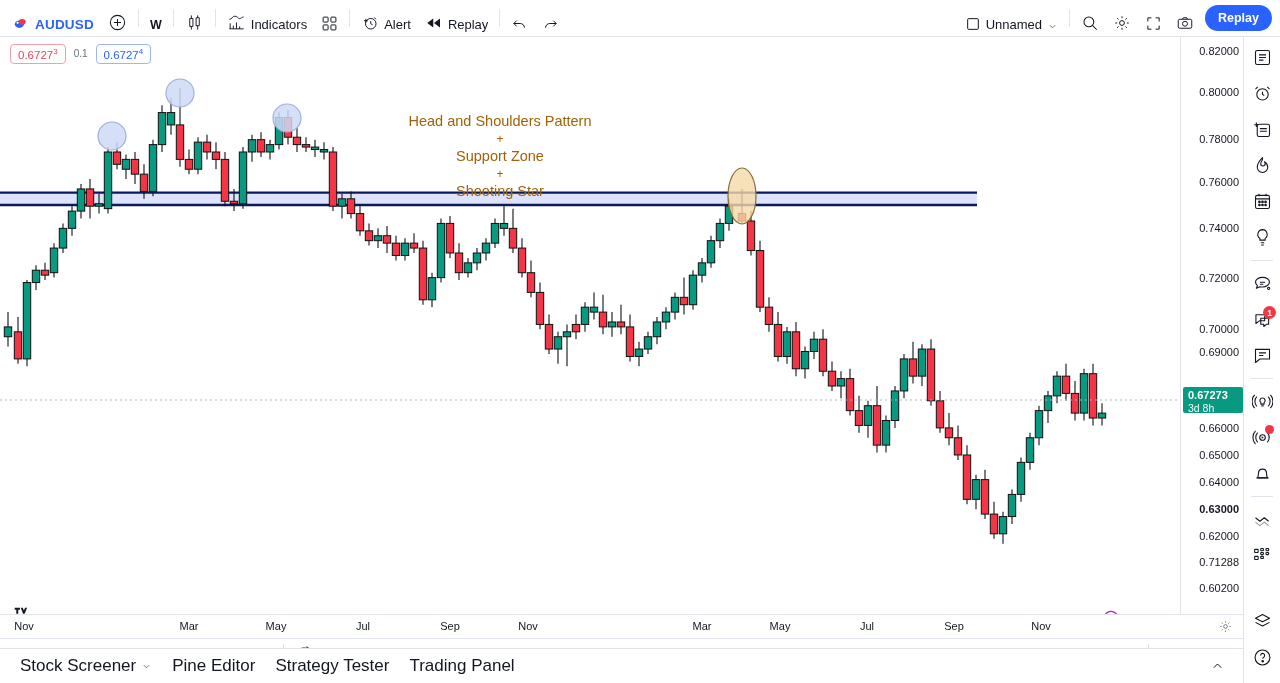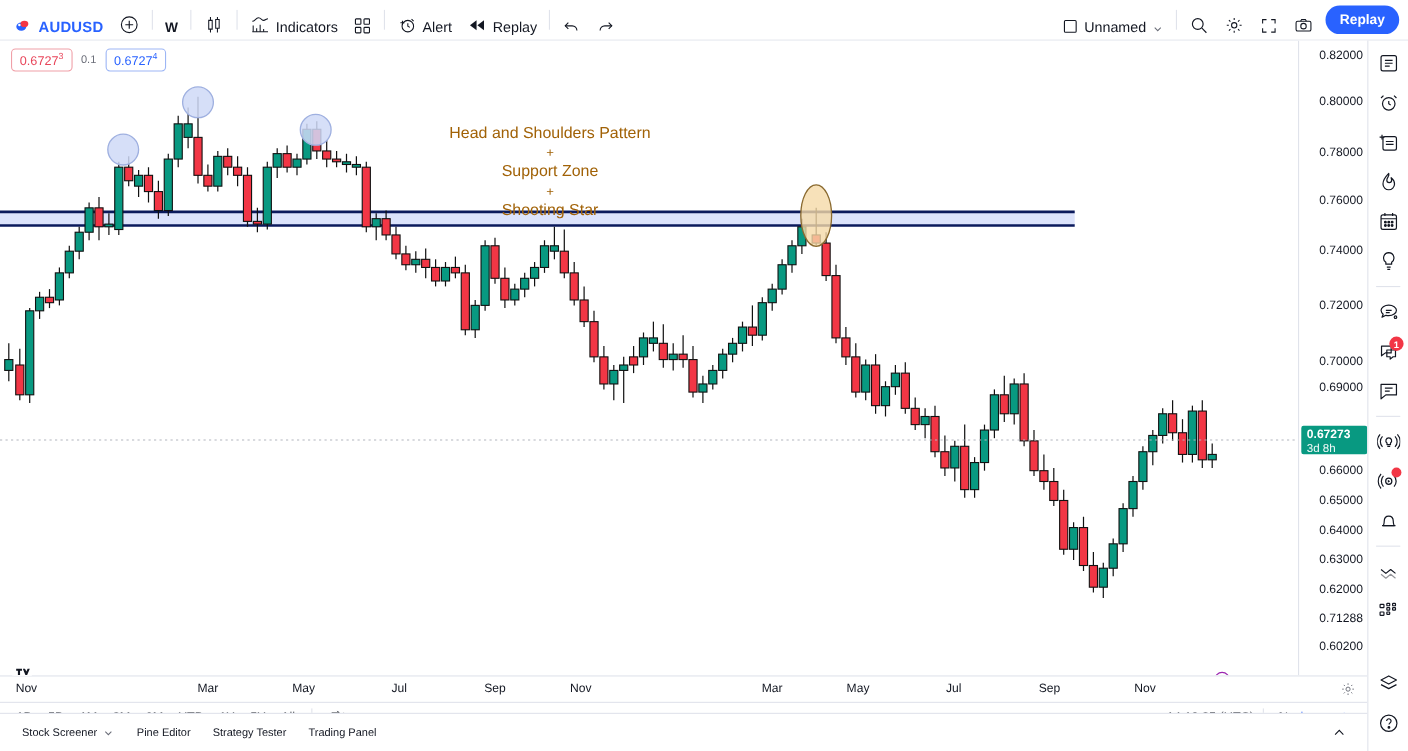--- a/index.html
+++ b/index.html
@@ -110,21 +110,21 @@
   .tf-link { font-size: 11.5px; color: #2962ff; padding: 2px 5px; cursor: pointer; }
   .tf-pct { font-size: 11.5px; color: #131722; padding: 2px 5px; cursor: pointer; }
 
   
   .statusbar {
     position: absolute; top: 648px; left: 0; width: 1280px; height: 35px;
     display: flex; align-items: center; border-top: 1px solid #e0e3eb;
     padding: 0 10px; background: #fff;
   }
   .sb-item {
-    font-size: 10px; color: #131722; padding: 4px 10px;
+    font-size: 17px; color: #131722; padding: 4px 10px;
     display: flex; align-items: center; gap: 5px; cursor: pointer; border-radius: 4px;
   }
   .sb-spacer { flex: 1; }
 
   
   .rightbar {
     position: absolute; top: 37px; right: 0; width: 37px; height: 646px;
     border-left: 1px solid #e0e3eb; background: #fff;
     display: flex; flex-direction: column; align-items: center; padding-top: 4px;
   }
@@ -604,21 +604,21 @@
       <div class="pa-label" style="top: 102px;">0.78000</div>
       <div class="pa-label" style="top: 145px;">0.76000</div>
       <div class="pa-label" style="top: 191px;">0.74000</div>
       <div class="pa-label" style="top: 241px;">0.72000</div>
       <div class="pa-label" style="top: 292px; text-align: right;">0.70000</div>
       <div class="pa-label" style="top: 315px;">0.69000</div>
       <div class="pa-label" style="top: 355px;">0.68000</div>
       <div class="pa-label" style="top: 391px;">0.66000</div>
       <div class="pa-label" style="top: 418px;">0.65000</div>
       <div class="pa-label" style="top: 445px;">0.64000</div>
-      <div class="pa-label" style="top: 472px;">0.63000</div>
+      <div class="pa-label" style="top: 472px; font-weight: bold;">0.63000</div>
       <div class="pa-label" style="top: 499px;">0.62000</div>
       <div class="pa-label" style="top: 525px;">0.71288</div>
       <div class="pa-label" style="top: 551px;">0.60200</div>
       <div class="price-badge" style="top: 363px; background: rgb(8, 153, 129);">
         <div>0.67273</div>
         <div class="sub">3d 8h</div>
       </div>
     </div>
 
   <div class="time-axis" id="time-axis">

